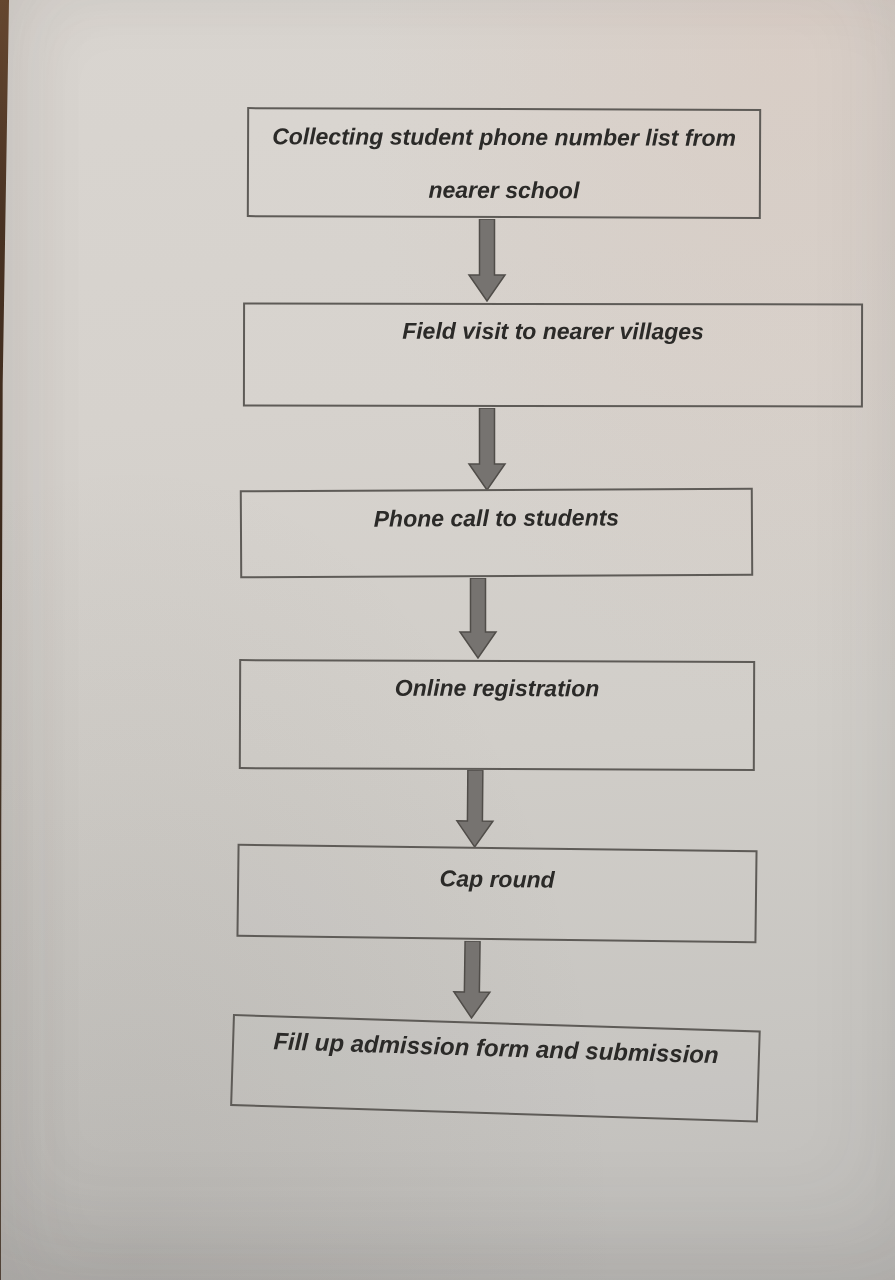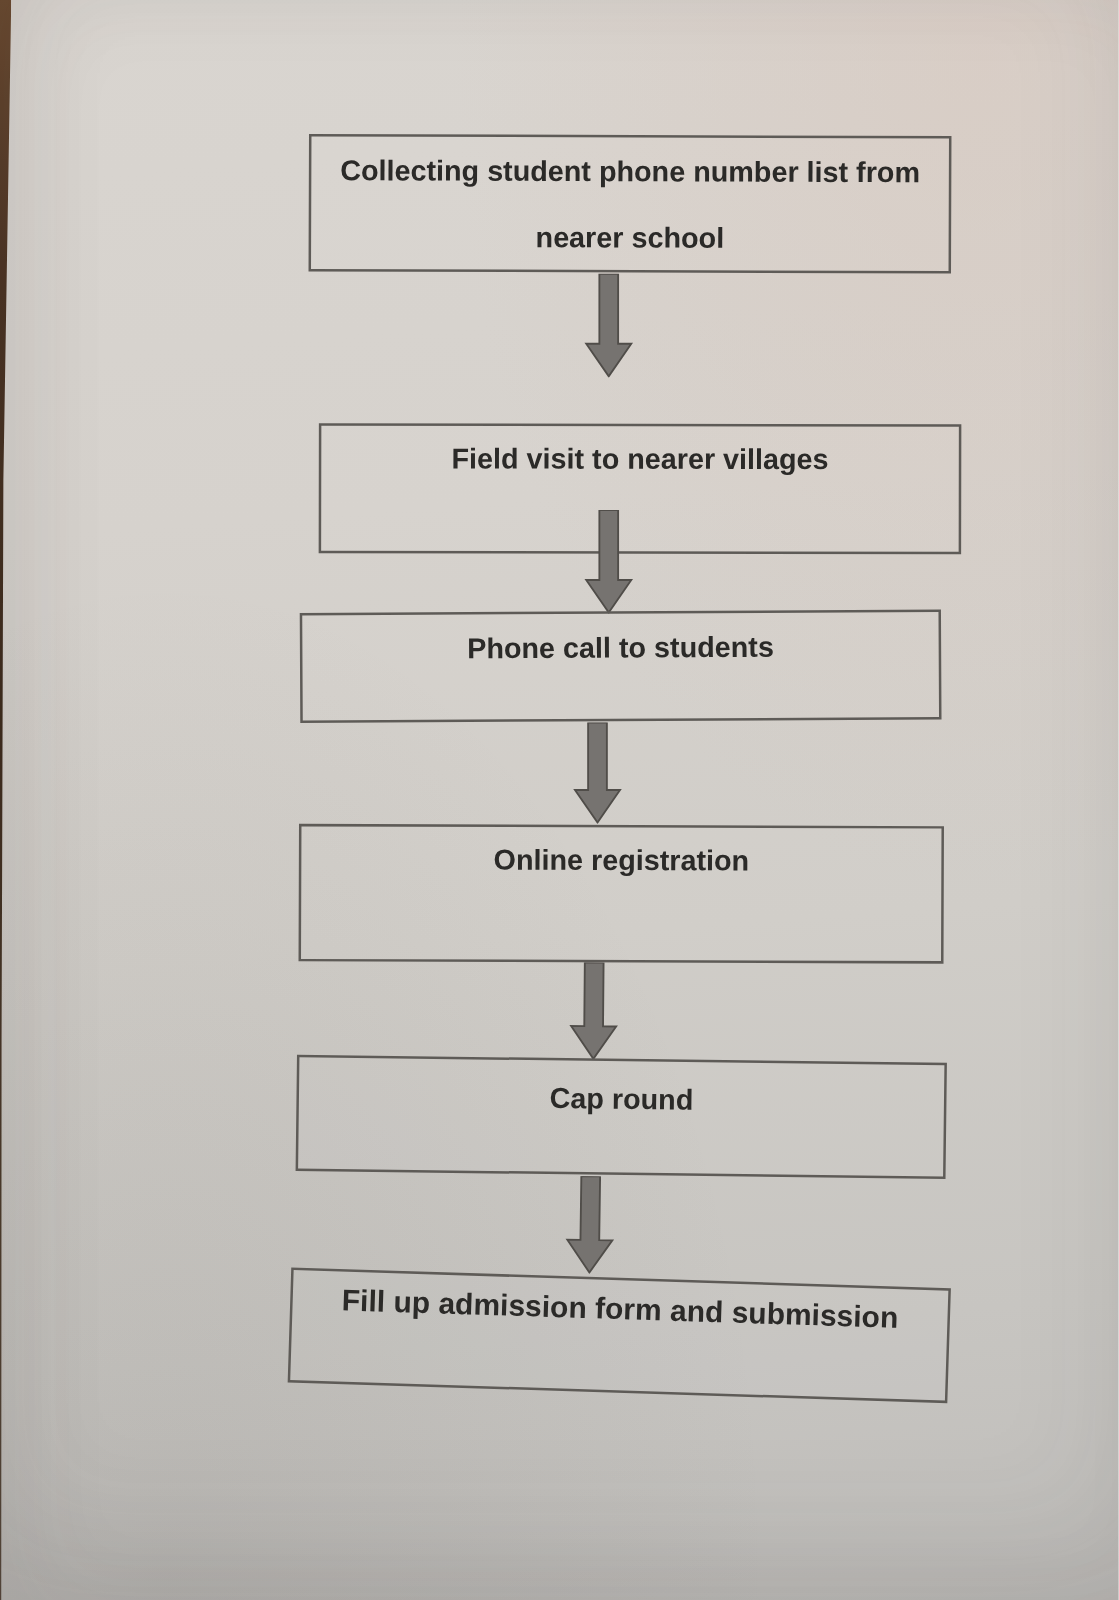--- a/index.html
+++ b/index.html
@@ -32,36 +32,36 @@
   }
 
   
   .vignette {
     position: absolute;
     inset: 0;
     box-shadow: inset 0 -50px 90px rgba(60,58,55,0.10), inset 30px 0 70px rgba(70,65,60,0.05);
     pointer-events: none;
   }
 
-  .flowchart { position: absolute; inset: 0; }
+  .flowchart { position: absolute; inset: 0; font-style: italic; }
 
   .step-box {
     position: absolute;
     box-sizing: border-box;
     border: 2px solid #5e5b57;
     color: #2b2a28;
     font-weight: bold;
     font-size: 23px;
     text-align: center;
     line-height: 26px;
     background: rgba(255,255,255,0.03);
   }
 
   .b1 { left: 247px; top: 108px; width: 514px; height: 110px; line-height: 53px; padding-top: 1px;  transform: rotate(0.2deg); }
-  .b2 { left: 255px; top: 303px; width: 514px; height: 104px; padding-top: 13px; transform: rotate(0.1deg); margin-top: 36px; }
+  .b2 { left: 243px; top: 303px; width: 620px; height: 104px; padding-top: 13px; transform: rotate(0.1deg); }
   .b3 { left: 240px; top: 489px; width: 513px; height: 88px;  padding-top: 14px; transform: rotate(-0.3deg); }
   .b4 { left: 239px; top: 660px; width: 516px; height: 110px; padding-top: 13px; transform: rotate(0.2deg); }
   .b5 { left: 237px; top: 847px; width: 520px; height: 93px;  padding-top: 17px; transform: rotate(0.7deg); }
   .b6 { left: 233px; top: 1014px; width: 528px; height: 92px; padding-top: 11px; font-size: 24px; transform: rotate(1.8deg); transform-origin: left top; }
 
   .arrow { position: absolute; }
   .a1 { left: 467px; top: 219px; }
   .a2 { left: 467px; top: 408px; }
   .a3 { left: 458px; top: 578px; }
   .a4 { left: 455px; top: 770px; transform: rotate(0.5deg); }

